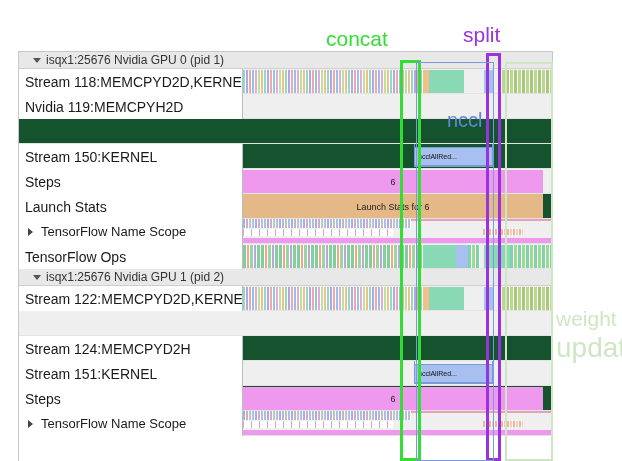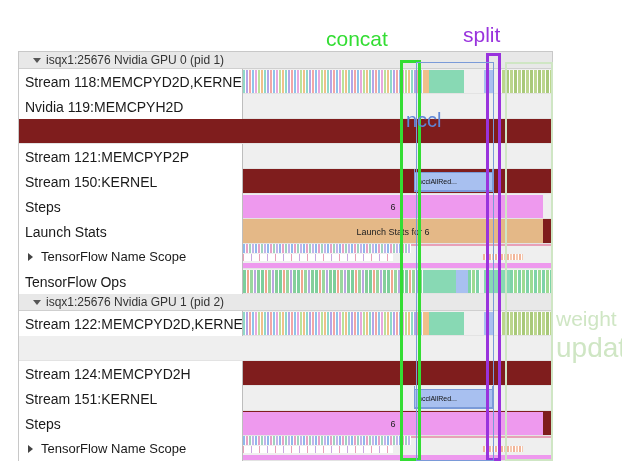--- a/index.html
+++ b/index.html
@@ -40,21 +40,21 @@
     width:224px;flex:none;box-sizing:border-box;
     background:#ffffff;border-right:1px solid #bdbdbd;
     display:flex;align-items:center;padding-left:6px;
     font-size:14px;color:#1a1a1a;white-space:nowrap;overflow:hidden;
   }
   .row .label.indent{padding-left:22px;font-size:13px;}
   .row .label .subtri{
     width:0;height:0;border-top:4px solid transparent;border-bottom:4px solid transparent;
     border-left:5px solid #444;margin-right:6px;flex:none;position:absolute;margin-left:-13px;
   }
-  .row .lane{flex:1;position:relative;overflow:hidden;background:#7f1d1d;}
+  .row .lane{flex:1;position:relative;overflow:hidden;background:#14532d;}
 
   
   .blk{position:absolute;top:3px;height:19px;box-sizing:border-box;}
   .blk.full{top:1px;height:23px;}
 
   .steps-bar{
     position:absolute;top:1px;height:23px;background:#ee99ee;
     display:flex;align-items:center;justify-content:center;
     font-size:9px;color:#222;
   }
@@ -143,28 +143,20 @@
       </div>
       <div class="lane">
         <div class="lane-sep"></div>
       </div>
     </div>
     <div class="row">
       <div class="lane">
         <div class="lane-sep"></div>
       </div>
     </div>
-    <div class="row alt">
-      <div class="label">
-        <span>Stream 121:MEMCPYP2P</span>
-      </div>
-      <div class="lane">
-        <div class="lane-sep"></div>
-      </div>
-    </div>
     <div class="row">
       <div class="label">
         <span>Stream 150:KERNEL</span>
       </div>
       <div class="lane">
         <div class="nccl-outline" style="left: 171px; top: -13px; width: 79px; height: 36px;"></div>
         <div class="nccl-blk" style="left: 171px; top: 3px; width: 79px; height: 19px;">ncclAllRed...</div>
         <div class="lane-sep"></div>
       </div>
     </div>
@@ -291,17 +283,17 @@
   <div class="annot-box" style="left:486px;top:53px;width:15px;height:408px;border:3px solid #9933dd;"></div>
 
   <div class="annot-box" style="left:416px;top:62px;width:78px;height:399px;border:1px solid #7a9ad8;"></div>
 
   <div class="annot-box" style="left:505px;top:62px;width:48px;height:399px;border:2px solid #cfe6c4;"></div>
 
   <div class="annot-label" style="left:326px;top:28px;color:#33dd33;font-size:21px;">concat</div>
 
   <div class="annot-label" style="left:463px;top:24px;color:#9933dd;font-size:21px;text-align:right;">split</div>
 
-  <div class="annot-label" style="left:406px;top:110px;color:#5f86d8;font-size:20px;">nccl</div>
+  <div class="annot-label" style="left:447px;top:110px;color:#5f86d8;font-size:20px;">nccl</div>
 
   <div class="annot-label" style="left:556px;top:308px;color:#cfe6c4;font-size:21px;">weight</div>
   <div class="annot-label" style="left:556px;top:334px;color:#cfe6c4;font-size:28px;">update</div>
 </div>
 
 </body></html>

